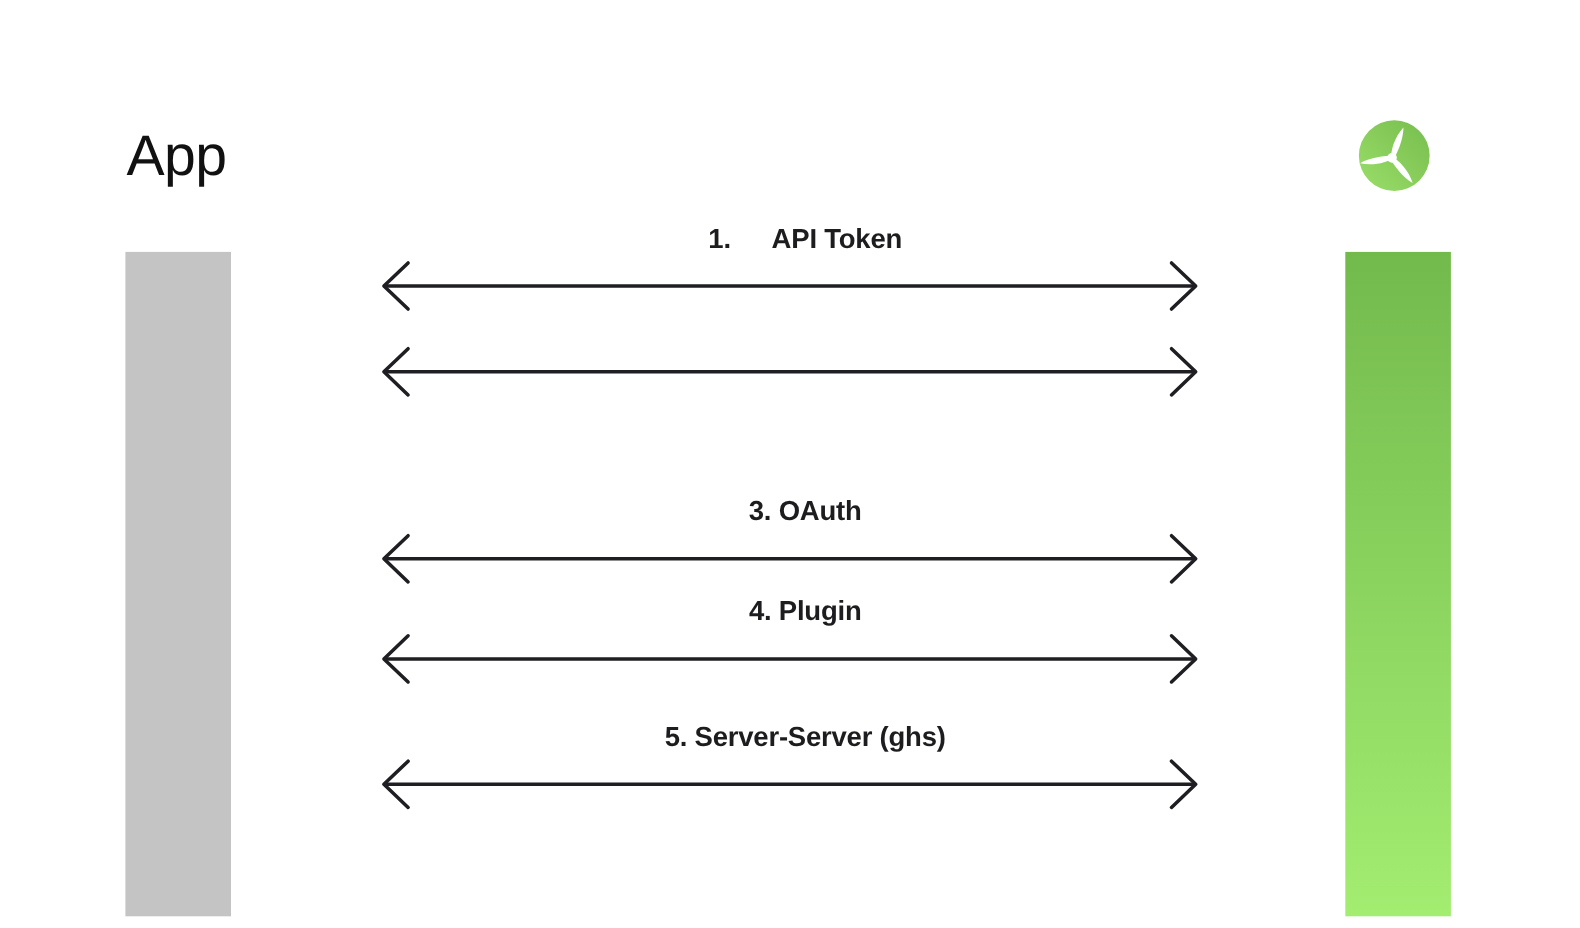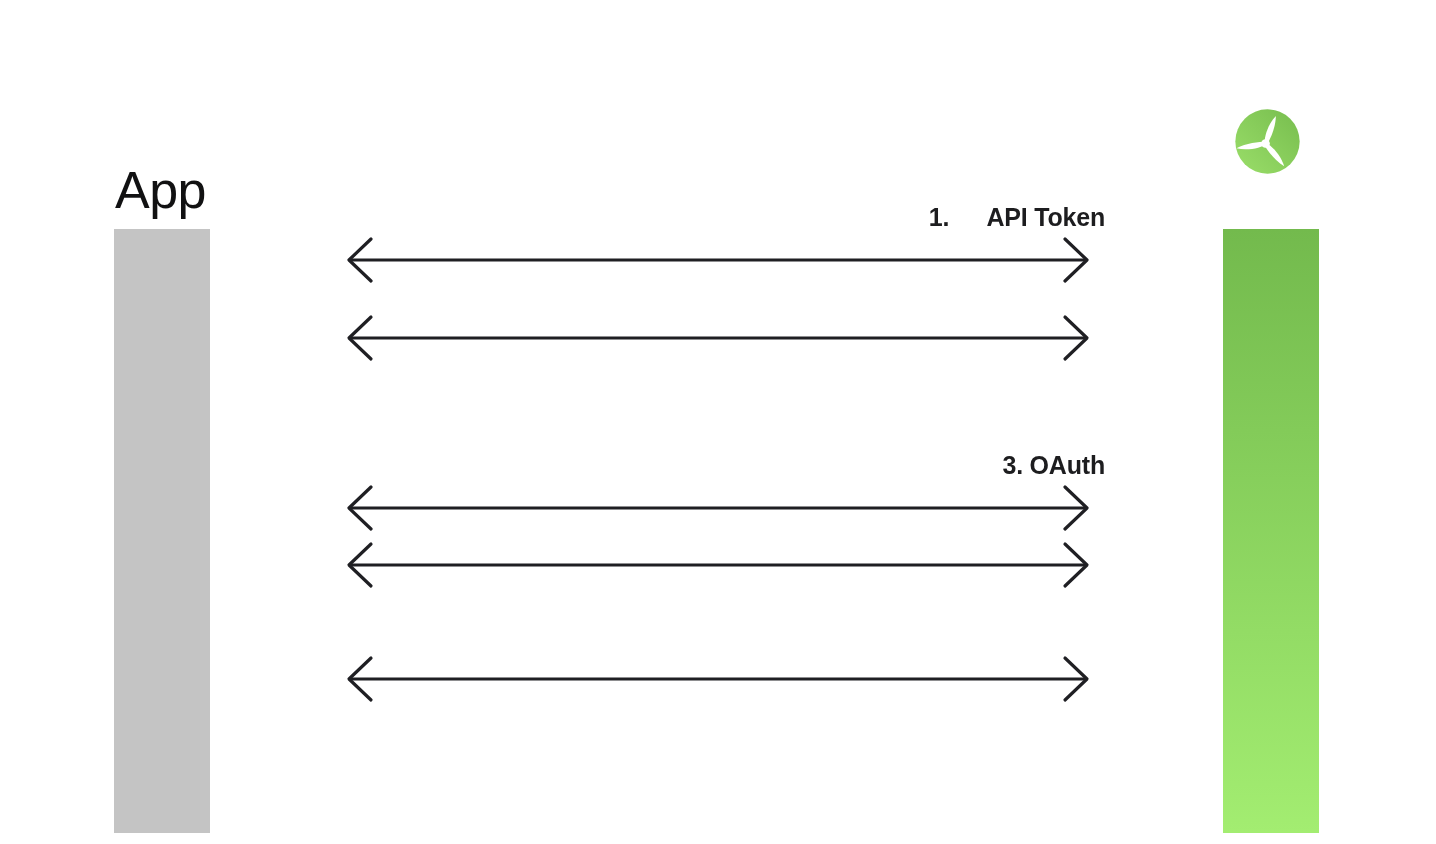--- a/index.html
+++ b/index.html
@@ -17,21 +17,20 @@
   }
   .app-title {
     position: absolute;
     left: 115px;
     top: 114px;
     font-size: 52px;
     font-weight: 400;
     letter-spacing: -0.5px;
     color: #111112;
     line-height: 1.1;
-    margin-top: 48px;
   }
   .left-bar {
     position: absolute;
     left: 114px;
     top: 229px;
     width: 96px;
     height: 604px;
   }
   .right-bar {
     position: absolute;
@@ -48,21 +47,21 @@
     height: 67px;
   }
   .arrow-row {
     position: absolute;
     left: 345px;
     width: 746px;
     height: 86px;
   }
   .arrow-label {
     height: 34px;
-    text-align: right;
+    text-align: center;
     transform: translateX(14px);
     font-size: 25px;
     font-weight: 700;
     letter-spacing: -0.2px;
     color: #1d1d1f;
     white-space: pre;
     line-height: 34px;
   }
   .arrow-svg {
     display: block;
@@ -126,28 +125,30 @@
   <div class="arrow-row" style="top: 448px;">
     <div class="arrow-label">3. OAuth</div>
     <svg class="arrow-svg" viewBox="0 0 746 52">
       <line x1="5" y1="26" x2="741" y2="26"></line>
       <polyline points="26,5 4,26 26,47"></polyline>
       <polyline points="720,5 742,26 720,47"></polyline>
     </svg>
   </div>
 
   <div class="arrow-row" style="top: 539px;">
+    <div class="arrow-label">4. Plugin</div>
     <svg class="arrow-svg" viewBox="0 0 746 52">
       <line x1="5" y1="26" x2="741" y2="26"></line>
       <polyline points="26,5 4,26 26,47"></polyline>
       <polyline points="720,5 742,26 720,47"></polyline>
     </svg>
   </div>
 
   <div class="arrow-row" style="top: 653px;">
+    <div class="arrow-label">5. Server-Server (ghs)</div>
     <svg class="arrow-svg" viewBox="0 0 746 52">
       <line x1="5" y1="26" x2="741" y2="26"></line>
       <polyline points="26,5 4,26 26,47"></polyline>
       <polyline points="720,5 742,26 720,47"></polyline>
     </svg>
   </div>
 </div>
 
 </div>
 

